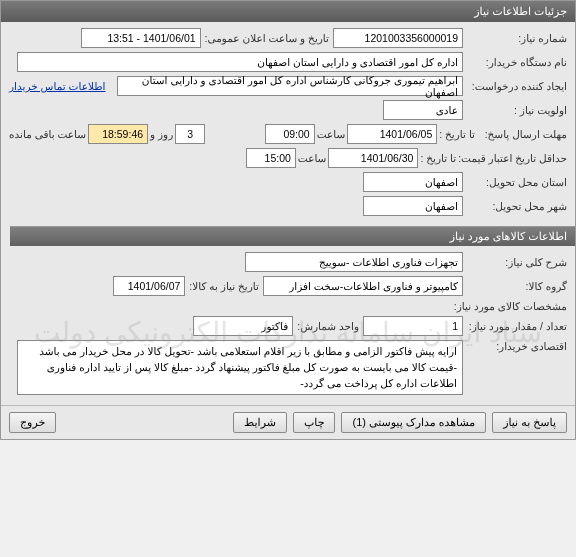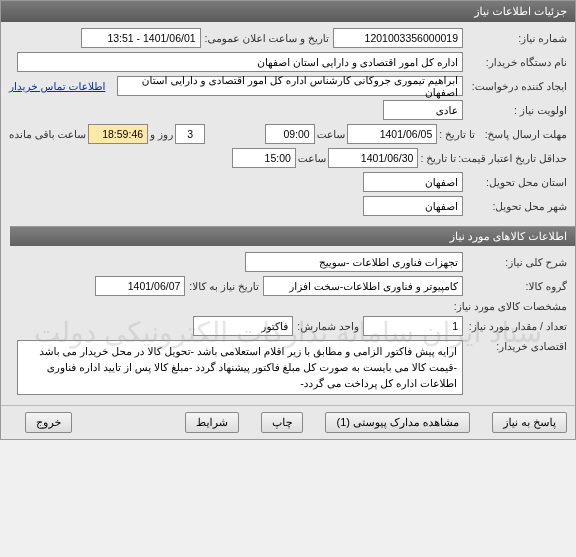--- a/index.html
+++ b/index.html
@@ -92,21 +92,20 @@
   border-top: 1px solid #bbb;
 }
 .btn {
   background: linear-gradient(#f5f5f5, #ddd);
   border: 1px solid #888;
   padding: 3px 10px;
   font-size: 11px;
   cursor: pointer;
   border-radius: 2px;
   font-family: inherit;
-  margin-left: 16px;
 }
 .small-gap { gap: 2px; }
 </style>
 </head>
 <body>
 
 <div class="window">
   <div class="title-bar">
     <span>جزئیات اطلاعات نیاز</span>
   </div>
@@ -146,21 +145,21 @@
       <span class="label" style="min-width:auto">روز و</span>
       <span class="field" style="width:60px;background:#ffe9a8">18:59:46</span>
       <span class="label" style="min-width:auto">ساعت باقی مانده</span>
     </div>
 
     <div class="row small-gap">
       <span class="label" style="min-width:90px">حداقل تاریخ اعتبار قیمت:</span>
       <span class="label" style="min-width:auto">تا تاریخ :</span>
       <span class="field" style="width:90px">1401/06/30</span>
       <span class="label" style="min-width:auto">ساعت</span>
-      <span class="field" style="width:64px">15:00</span>
+      <span class="field" style="width:50px">15:00</span>
     </div>
 
     <div class="row">
       <span class="label">استان محل تحویل:</span>
       <span class="field" style="width:100px">اصفهان</span>
     </div>
 
     <div class="row">
       <span class="label">شهر محل تحویل:</span>
       <span class="field" style="width:100px">اصفهان</span>
@@ -174,21 +173,21 @@
 
     <div class="row">
       <span class="label">شرح کلی نیاز:</span>
       <span class="field" style="width:218px">تجهزات فناوری اطلاعات -سوییج</span>
     </div>
 
     <div class="row">
       <span class="label">گروه کالا:</span>
       <span class="field" style="width:200px">کامپیوتر و فناوری اطلاعات-سخت افزار</span>
       <span class="label" style="min-width:auto">تاریخ نیاز به کالا:</span>
-      <span class="field" style="width:90px">1401/06/07</span>
+      <span class="field" style="width:72px">1401/06/07</span>
     </div>
 
     <div class="row" style="align-items:flex-start">
       <span class="label">مشخصات کالای مورد نیاز:</span>
     </div>
 
     <div class="row">
       <span class="label">تعداد / مقدار مورد نیاز:</span>
       <span class="field" style="width:100px">1</span>
       <span class="label" style="min-width:auto">واحد شمارش:</span>

